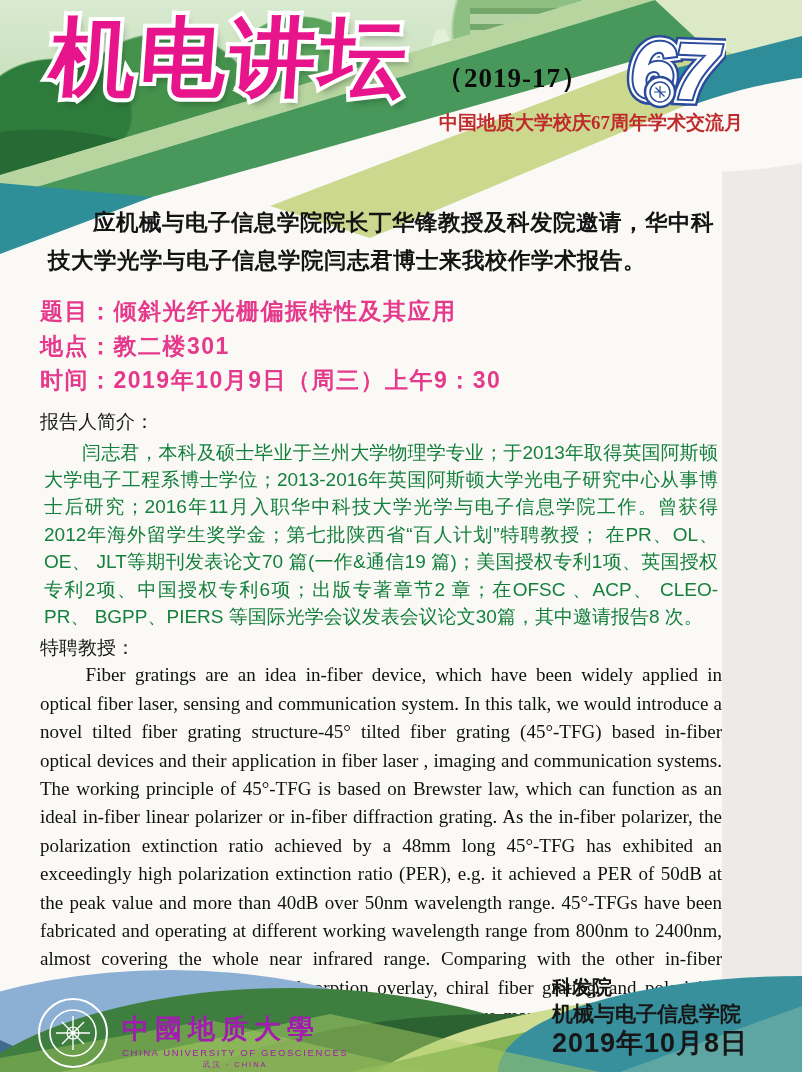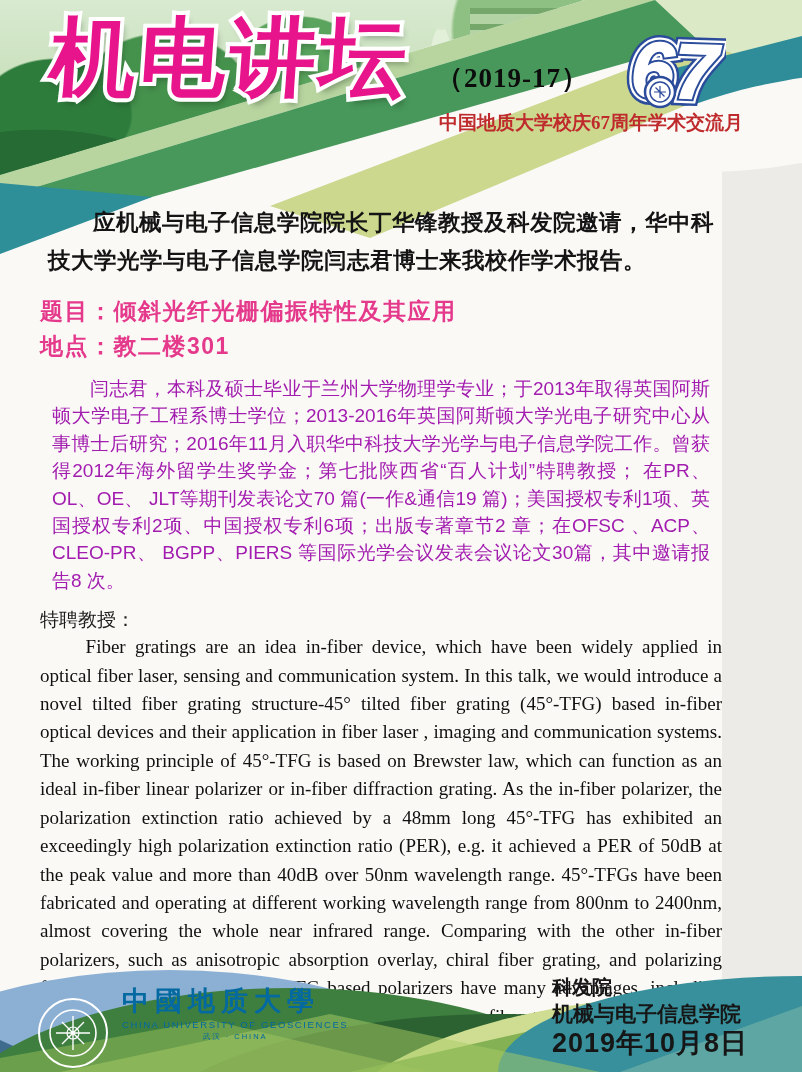--- a/index.html
+++ b/index.html
@@ -55,21 +55,21 @@
   .logo67{position:absolute;left:620px;top:16px;width:106px;height:112px;z-index:6;}
 
   
   .content{position:absolute;left:40px;top:204px;width:682px;z-index:2;color:#141414;}
   .intro{margin:0 8px 8px;font-size:22.5px;font-weight:700;line-height:38px;text-indent:2em;
     letter-spacing:.5px;}
   .details{margin:14px 0 10px;font-size:23px;font-weight:700;line-height:34.5px;
     letter-spacing:1.5px;}
   .details div{white-space:nowrap;}
   .sec-head{font-size:19px;line-height:27px;font-weight:400;color:#1c1c1c;}
-  .bio{margin:12px;font-size:19px;line-height:27.4px;text-align:justify;text-indent:2em;color:#a21caf;}
+  .bio{margin:4px;font-size:19px;line-height:27.4px;text-align:justify;text-indent:2em;color:#15803d;}
   .abstract{margin:0;font-family:"Liberation Serif",serif;font-size:19px;line-height:28.4px;
     text-align:justify;text-indent:2.4em;color:#101010;}
 
   
   .footer{position:absolute;left:0;top:962px;width:802px;height:110px;z-index:3;}
   .f{position:absolute;}
   .f-blue{left:-150px;top:8px;width:640px;height:280px;border-radius:50%;background:#8cb0d4;}
   .f-slate{left:0;top:64px;width:802px;height:110px;
     clip-path:polygon(0 14px,70px 46px,0 46px);background:#3f6b8c;}
   .f-hill1{left:-70px;top:26px;width:720px;height:320px;border-radius:50%;background:#3e7f3f;}
@@ -80,21 +80,21 @@
   .f-teal{left:498px;top:14px;width:304px;height:96px;background:#37909b;
     border-radius:100% 0 0 0;}
   .f-ltstripe1{left:0;top:0;width:802px;height:110px;background:#8fba55;opacity:.55;
     clip-path:polygon(0 96px,210px 58px,430px 110px,0 110px);}
   .f-ltstripe2{left:0;top:0;width:802px;height:110px;background:#a9cb66;opacity:.5;
     clip-path:polygon(60px 110px,330px 52px,600px 110px);}
   .f-seafoam{left:0;top:0;width:802px;height:110px;background:#8fc2ae;opacity:.45;
     clip-path:polygon(620px 110px,802px 44px,802px 110px);}
 
   .seal{position:absolute;left:36px;top:34px;width:74px;height:74px;}
-  .uni{position:absolute;left:122px;top:24px;color:#0369a1;}
+  .uni{position:absolute;left:122px;top:52px;color:#a21caf;}
   .uni-cn{font-size:27px;font-weight:700;letter-spacing:6px;line-height:30px;white-space:nowrap;}
   .uni-en{font-size:9.5px;letter-spacing:1.6px;margin-top:3px;white-space:nowrap;}
   .uni-campus{font-size:7.5px;letter-spacing:2px;margin-top:2px;text-align:center;}
   .orgs{position:absolute;left:552px;top:12px;width:266px;text-align:left;color:#161616;
     font-weight:700;}
   .org1{font-size:20px;line-height:26px;}
   .org2{font-size:21px;line-height:28px;}
   .org-date{font-size:27px;line-height:30px;letter-spacing:1px;}
 </style>
 </head>
@@ -141,22 +141,24 @@
 
     <div class="anniv">中国地质大学校庆67周年学术交流月</div>
   </div>
 
   <div class="content">
     <p class="intro">应机械与电子信息学院院长丁华锋教授及科发院邀请，华中科技大学光学与电子信息学院闫志君博士来我校作学术报告。</p>
 
     <div class="details" style="color:#e53a8c">
       <div>题目：倾斜光纤光栅偏振特性及其应用</div>
       <div>地点：教二楼301</div>
+      <div>时间：2019年10月9日（周三）上午9：30</div>
     </div>
 
+    <div class="sec-head">报告人简介：</div>
     <p class="bio">闫志君，本科及硕士毕业于兰州大学物理学专业；于2013年取得英国阿斯顿大学电子工程系博士学位；2013-2016年英国阿斯顿大学光电子研究中心从事博士后研究；2016年11月入职华中科技大学光学与电子信息学院工作。曾获得2012年海外留学生奖学金；第七批陕西省“百人计划”特聘教授； 在PR、OL、OE、 JLT等期刊发表论文70 篇(一作&amp;通信19 篇)；美国授权专利1项、英国授权专利2项、中国授权专利6项；出版专著章节2 章；在OFSC 、ACP、 CLEO-PR、 BGPP、PIERS 等国际光学会议发表会议论文30篇，其中邀请报告8 次。</p>
 
     <div class="sec-head">特聘教授：</div>
     <p class="abstract">Fiber gratings are an idea in-fiber device, which have been widely applied in optical fiber laser, sensing and communication system. In this talk, we would introduce a novel tilted fiber grating structure-45° tilted fiber grating (45°-TFG) based in-fiber optical devices and their application in fiber laser , imaging and communication systems. The working principle of 45°-TFG is based on Brewster law, which can function as an ideal in-fiber linear polarizer or in-fiber diffraction grating. As the in-fiber polarizer, the polarization extinction ratio achieved by a 48mm long 45°-TFG has exhibited an exceedingly high polarization extinction ratio (PER), e.g. it achieved a PER of 50dB at the peak value and more than 40dB over 50nm wavelength range. 45°-TFGs have been fabricated and operating at different working wavelength range from 800nm to 2400nm, almost covering the whole near infrared range. Comparing with the other in-fiber polarizers, such as anisotropic absorption overlay, chiral fiber grating, and polarizing fiber based structures, the 45°-TFG based polarizers have many advantages, including low cost, simply fabrication process, not limited by the fiber type, arbitrary operation wavelength, high PER, linear polarization state preservation and high handling power. Based on the polarizing property, we have utilized the 45°-TFGs have applied as an in fiber linear polarizer, all fiber Lyot filter and in fiber mode locking system. Furthermore, the 45°-TFGs were also performed as excellent in-fiber beam splitter and diffraction gratings in all-fiber spectrometer, OCT system, spectra encoded imaging system and also applied in optical communication system.</p>
   </div>
 
   <div class="footer">
     <div class="f f-blue"></div>
     <div class="f f-slate"></div>
     <div class="f f-hill1"></div>

